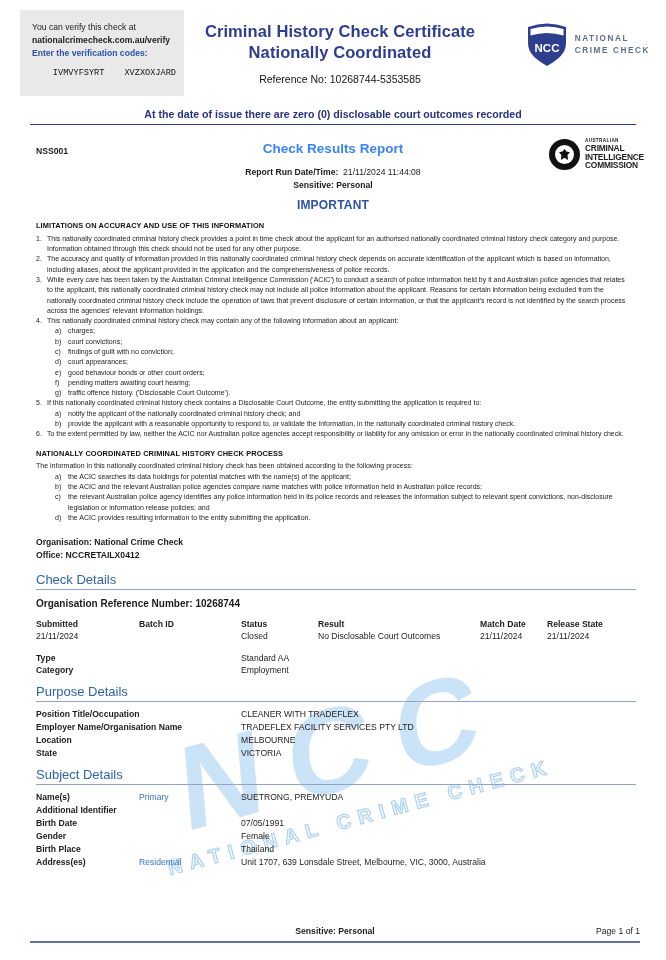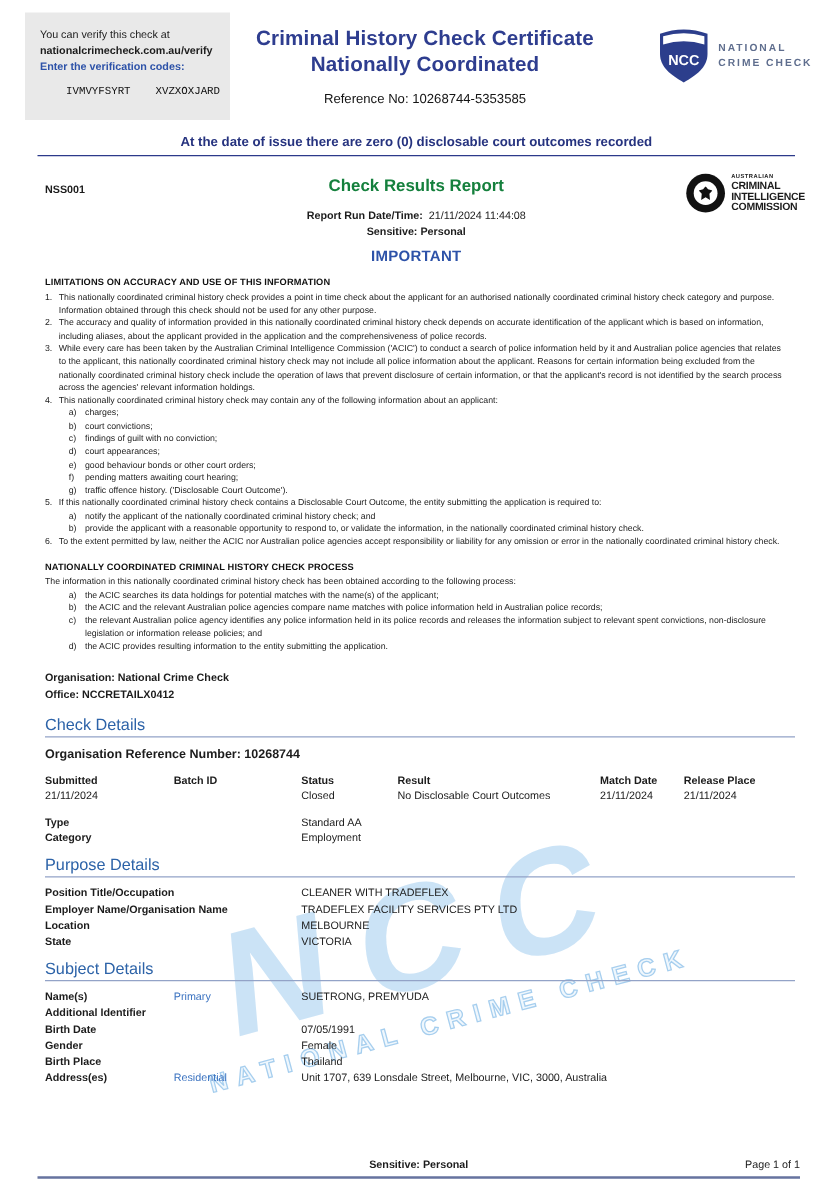--- a/index.html
+++ b/index.html
@@ -33,21 +33,21 @@
   .ncc-logo { position: absolute; right: 16px; top: 22px; display: flex; align-items: center; gap: 7px; }
   .ncc-name { font-size: 8.2px; font-weight: bold; letter-spacing: 1.6px; color: #5f6e8e; line-height: 1.35; }
 
   
   .banner { text-align: center; font-weight: bold; color: #26337f; font-size: 10.6px; margin-top: 4px; }
   .banner-line { border-top: 1.6px solid #2c3a8a; margin: 4px 30px 0 30px; }
 
   
   .report { position: relative; margin-top: 16px; }
   .nss { position: absolute; left: 36px; top: 5px; font-weight: bold; font-size: 8.6px; }
-  .report-title { text-align: center; font-weight: bold; font-size: 13.5px; color: #15803d; }
+  .report-title { text-align: center; font-weight: bold; font-size: 13.5px; color: #3b82f6; }
   .acic { position: absolute; right: 22px; top: -2px; display: flex; align-items: center; gap: 5px; }
   .acic-circle { width: 31px; height: 31px; border-radius: 50%; background: #111; display:flex; align-items:center; justify-content:center; }
   .acic-circle .inner { width: 19px; height: 19px; border-radius: 50%; background:#fff; display:flex; align-items:center; justify-content:center; }
   .acic-circle .crest { width: 11px; height: 11px; background:#111; clip-path: polygon(50% 0,68% 22%,100% 30%,78% 55%,82% 100%,50% 80%,18% 100%,22% 55%,0 30%,32% 22%); }
   .acic-text { line-height: 1.02; }
   .acic-text .tiny { font-size: 4.6px; font-weight: bold; letter-spacing: .4px; }
   .acic-text .big { font-size: 8.4px; font-weight: bold; letter-spacing: -0.2px; }
   .run-line { text-align: center; margin-top: 11px; font-size: 8.6px; }
   .run-line .b { font-weight: bold; }
   .sensitive-line { text-align: center; font-weight: bold; font-size: 8.6px; margin-top: 3px; }
@@ -273,21 +273,21 @@
 
     <div class="section">
       <div class="section-heading">Check Details</div>
       <div class="org-ref">Organisation Reference Number: 10268744</div>
       <div class="cd-grid">
         <span class="h">Submitted</span>
         <span class="h">Batch ID</span>
         <span class="h">Status</span>
         <span class="h">Result</span>
         <span class="h">Match Date</span>
-        <span class="h">Release Place</span>
+        <span class="h">Release State</span>
         <span>21/11/2024</span>
         <span></span>
         <span>Closed</span>
         <span>No Disclosable Court Outcomes</span>
         <span>21/11/2024</span>
         <span>21/11/2024</span>
       </div>
       <div class="cd-grid2">
         <span class="lbl">Type</span>
         <span></span>

